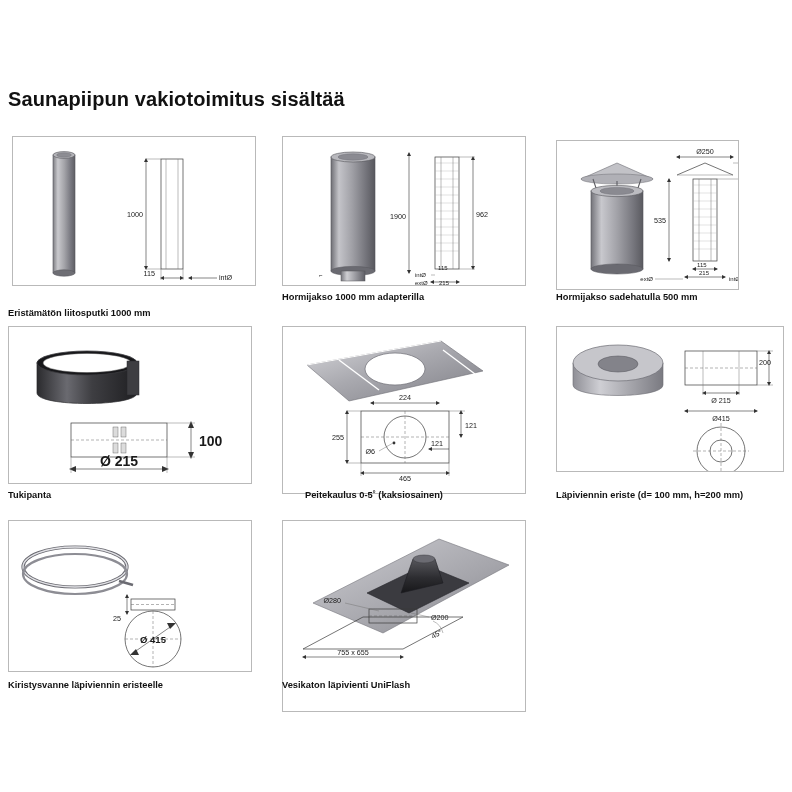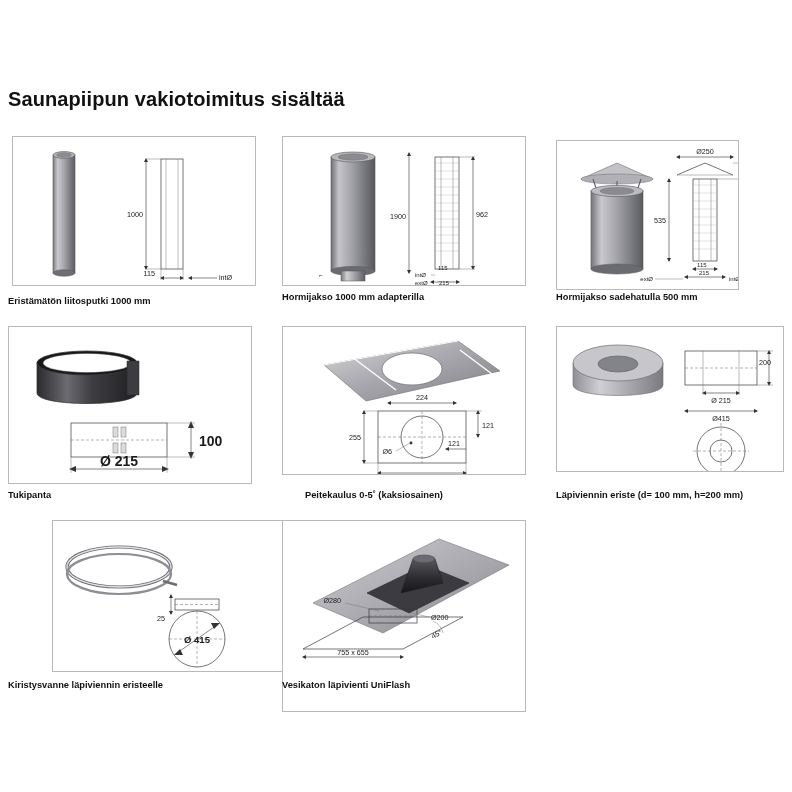--- a/index.html
+++ b/index.html
@@ -124,21 +124,21 @@
       <path d="M167 139 L171 141 L167 143 Z" fill="#333"></path>
       <line x1="148" y1="132" x2="148" y2="143" class="dl thin"></line>
       <line x1="170" y1="132" x2="170" y2="143" class="dl thin"></line>
       <text class="dimtxt" x="142" y="139" text-anchor="end">115</text>
 
       <line x1="176" y1="141" x2="204" y2="141" class="dl"></line>
       <path d="M179 139 L175 141 L179 143 Z" fill="#333"></path>
       <text class="dimtxt" x="206" y="143">intØ</text>
     </svg>
   </div>
-  <div class="caption" style="left:8px; top:296px;">Eristämätön liitosputki 1000 mm</div>
+  <div class="caption" style="left:8px; top:308px;">Eristämätön liitosputki 1000 mm</div>
 
   <div class="panel" style="left:282px; top:136px; width:244px; height:150px;">
     <svg width="244" height="150" viewBox="0 0 244 150">
       <defs>
         <linearGradient id="g2" x1="0" y1="0" x2="1" y2="0">
           <stop offset="0%" stop-color="#6f6f75"></stop>
           <stop offset="18%" stop-color="#c4c4c9"></stop>
           <stop offset="48%" stop-color="#a0a0a6"></stop>
           <stop offset="78%" stop-color="#76767d"></stop>
           <stop offset="100%" stop-color="#57575d"></stop>
@@ -317,21 +317,21 @@
       <line x1="182" y1="96" x2="182" y2="130" class="dl"></line>
       <path d="M179 101 L182 94 L185 101 Z" fill="#333"></path>
       <path d="M179 125 L182 132 L185 125 Z" fill="#333"></path>
       <line x1="158" y1="96" x2="186" y2="96" class="dl thin"></line>
       <line x1="158" y1="130" x2="186" y2="130" class="dl thin"></line>
       <text class="dimtxt big" x="190" y="119">100</text>
     </svg>
   </div>
   <div class="caption" style="left:8px; top:490px;">Tukipanta</div>
 
-  <div class="panel" style="left:282px; top:326px; width:244px; height:149px;padding-left:17px;">
+  <div class="panel" style="left:282px; top:326px; width:244px; height:168px;">
     <svg width="244" height="158" viewBox="0 0 244 158">
       <defs>
         <linearGradient id="g5" x1="0" y1="0" x2="1" y2="1">
           <stop offset="0%" stop-color="#d6d6da"></stop>
           <stop offset="45%" stop-color="#a9a9af"></stop>
           <stop offset="100%" stop-color="#7e7e85"></stop>
         </linearGradient>
       </defs>
 
       <path d="M24 38 L158 14 L200 44 L66 74 Z" fill="url(#g5)" stroke="#6f6f76" stroke-width="0.6"></path>
@@ -423,21 +423,21 @@
       <text class="dimtxt" x="164" y="94" text-anchor="middle">Ø415</text>
 
       <circle cx="164" cy="124" r="24" class="outl"></circle>
       <circle cx="164" cy="124" r="11" class="outl"></circle>
       <line x1="136" y1="124" x2="192" y2="124" class="dash"></line>
       <line x1="164" y1="96" x2="164" y2="152" class="dash"></line>
     </svg>
   </div>
   <div class="caption" style="left:556px; top:490px;">Läpiviennin eriste (d= 100 mm, h=200 mm)</div>
 
-  <div class="panel" style="left:8px; top:520px; width:244px; height:152px;margin-left:44px;">
+  <div class="panel" style="left:8px; top:520px; width:244px; height:152px;">
     <svg width="244" height="152" viewBox="0 0 244 152">
 
       <ellipse cx="66" cy="46" rx="52" ry="20" fill="none" stroke="#6b6b72" stroke-width="3.2"></ellipse>
       <ellipse cx="66" cy="46" rx="52" ry="20" fill="none" stroke="#e2e2e6" stroke-width="1.4"></ellipse>
       <ellipse cx="66" cy="53" rx="52" ry="20" fill="none" stroke="#8d8d94" stroke-width="2.2"></ellipse>
       <path d="M110 60 L124 64" stroke="#6b6b72" stroke-width="2.6" fill="none"></path>
 
       <rect x="122" y="78" width="44" height="11" class="outl"></rect>
       <line x1="122" y1="83.5" x2="166" y2="83.5" class="dash"></line>
       <line x1="118" y1="74" x2="118" y2="93" class="dl"></line>

